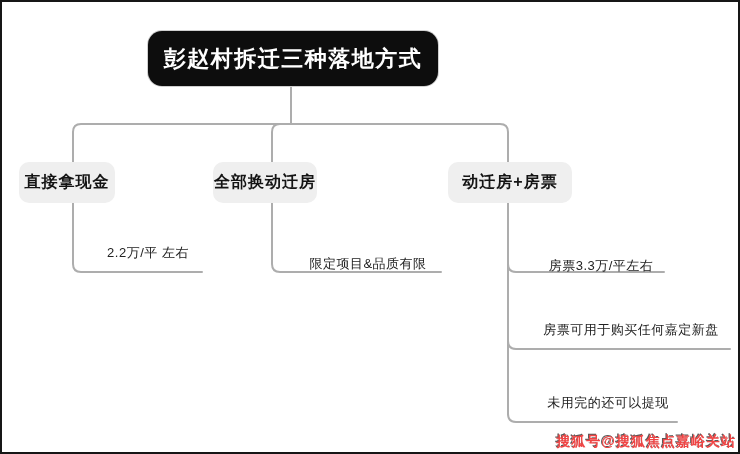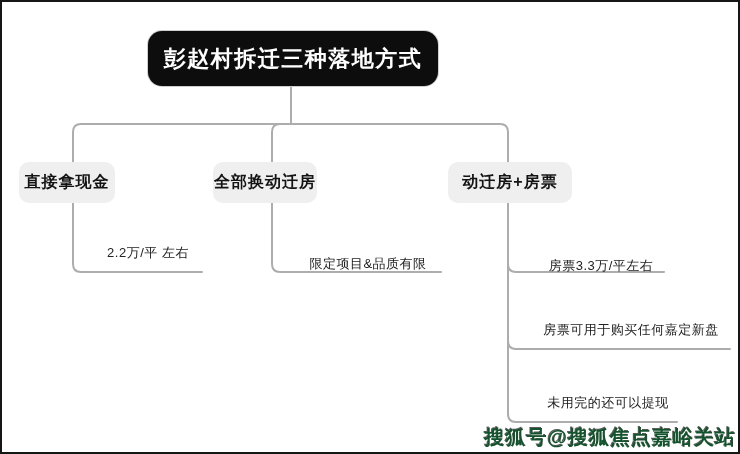--- a/index.html
+++ b/index.html
@@ -35,22 +35,22 @@
     white-space:nowrap; font-size:13px; letter-spacing:0.5px;
     color:#222222; font-weight:400; z-index:2;
   }
   .leaf-1  { left:148px; top:253px; }
   .leaf-2  { left:368px; top:264px; }
   .leaf-3a { left:601px; top:253px;margin-top:13px; }
   .leaf-3b { left:631px; top:330px; }
   .leaf-3c { left:608px; top:403px; }
   .watermark {
     position:absolute; right:4px; bottom:3px; z-index:6;
-    font-size:20px; font-weight:bold; letter-spacing:1px;
-    color:#14532d;
+    font-size:14px; font-weight:bold; letter-spacing:1px;
+    color:#ef4444;
     text-shadow: 1px 1px 0 #ffffff, -1px -1px 0 #5a5a5a;
   }
 </style>
 </head>
 <body>
 
 <div class="frame"></div>
 
 <svg class="connectors" width="740" height="454" viewBox="0 0 740 454" fill="none" stroke="#adadad" stroke-width="2" stroke-linecap="round">
   <path d="M291,86 V124"></path>

